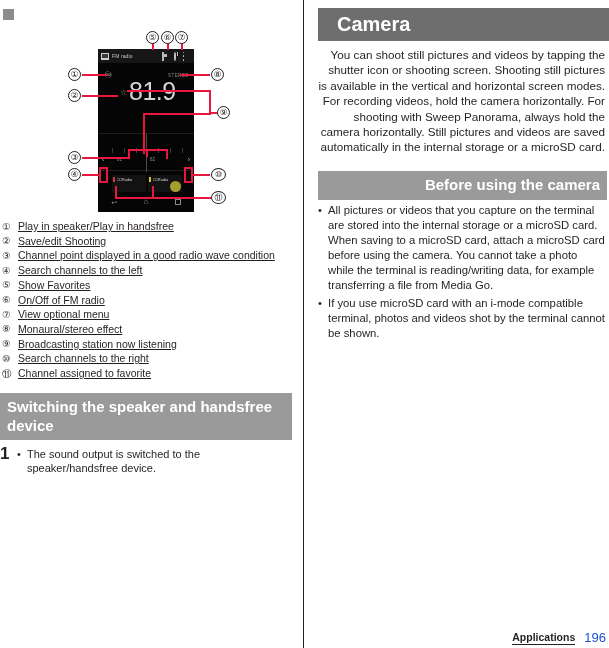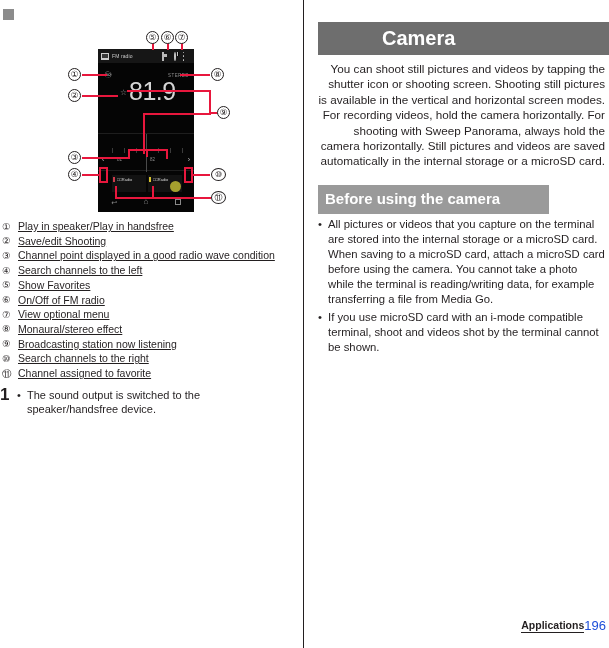--- a/index.html
+++ b/index.html
@@ -370,22 +370,21 @@
   .col-right {
     position: absolute;
     left: 318px; top: 0;
     width: 291px; height: 648px;
   }
   .camera-head {
     display: flex;
     align-items: flex-end;
     background: #6e6e6e;
     height: 33px;
-    margin-top: 22px;
-    padding-left: 45px;
+    margin-top: 8px;
   }
   .camera-accent {
     width: 11px;
     background: #e05a74;
     flex: 0 0 auto;
   }
   .camera-head-text {
     color: #ffffff;
     font-size: 20px;
     font-weight: bold;
@@ -401,39 +400,41 @@
     text-align: right;
   }
   .gray-head2 {
     background: #9a9a9a;
     color: #ffffff;
     font-size: 15px;
     font-weight: bold;
     line-height: 20px;
     padding: 4px 7px 5px 7px;
     margin-top: 16px;
-    width: 231px;
+    width: 289px;
+    text-align: right;
   }
   .rbul {
     display: flex;
     font-size: 11.3px;
     line-height: 15px;
     color: #231f20;
     margin-top: 3px;
     width: 287px;
   }
   .rbul-dot { flex: 0 0 auto; width: 10px; }
   .rbul-txt { flex: 1 1 auto; }
 
   
   .footer {
     position: absolute;
-    right: 3px; bottom: 15px;
+    right: 3px; bottom: 3px;
     display: flex;
     align-items: center;
+    gap: 9px;
   }
   .footer-label {
     font-size: 10.5px;
     font-weight: bold;
     color: #231f20;
     border-bottom: 1.5px solid #231f20;
     padding-bottom: 1px;
   }
   .footer-page {
     font-size: 13px;
@@ -596,20 +597,21 @@
       <div class="cap-item">
         <span class="cap-mark">⑩</span>
         <span class="cap-text">Search channels to the right</span>
       </div>
       <div class="cap-item">
         <span class="cap-mark">⑪</span>
         <span class="cap-text">Channel assigned to favorite</span>
       </div>
     </div>
 
+    <div class="gray-head">Switching the speaker and handsfree device</div>
 
     <div class="step">
       <div class="step-num">1</div>
       <div class="step-body">
         <div class="step-bullets">
           <div class="sbul">
             <span class="sbul-dot">•</span>
             <span class="sbul-txt">The sound output is switched to the speaker/handsfree device.</span>
           </div>
         </div>
@@ -627,21 +629,21 @@
     <div class="body-para">You can shoot still pictures and videos by tapping the shutter icon or shooting screen. Shooting still pictures is available in the vertical and horizontal screen modes. For recording videos, hold the camera horizontally. For shooting with Sweep Panorama, always hold the camera horizontally. Still pictures and videos are saved automatically in the internal storage or a microSD card.</div>
 
     <div class="gray-head2">Before using the camera</div>
 
     <div class="rbul">
       <span class="rbul-dot">•</span>
       <span class="rbul-txt">All pictures or videos that you capture on the terminal are stored into the internal storage or a microSD card. When saving to a microSD card, attach a microSD card before using the camera. You cannot take a photo while the terminal is reading/writing data, for example transferring a file from Media Go.</span>
     </div>
     <div class="rbul">
       <span class="rbul-dot">•</span>
-      <span class="rbul-txt">If you use microSD card with an i-mode compatible terminal, shoot and videos shot by the terminal cannot be shown.</span>
+      <span class="rbul-txt">If you use microSD card with an i-mode compatible terminal, photos and videos shot by the terminal cannot be shown.</span>
     </div>
   </div>
 
   <div class="footer">
     <span class="footer-label">Applications</span>
     <span class="footer-page">196</span>
   </div>
 
 </div>
 

